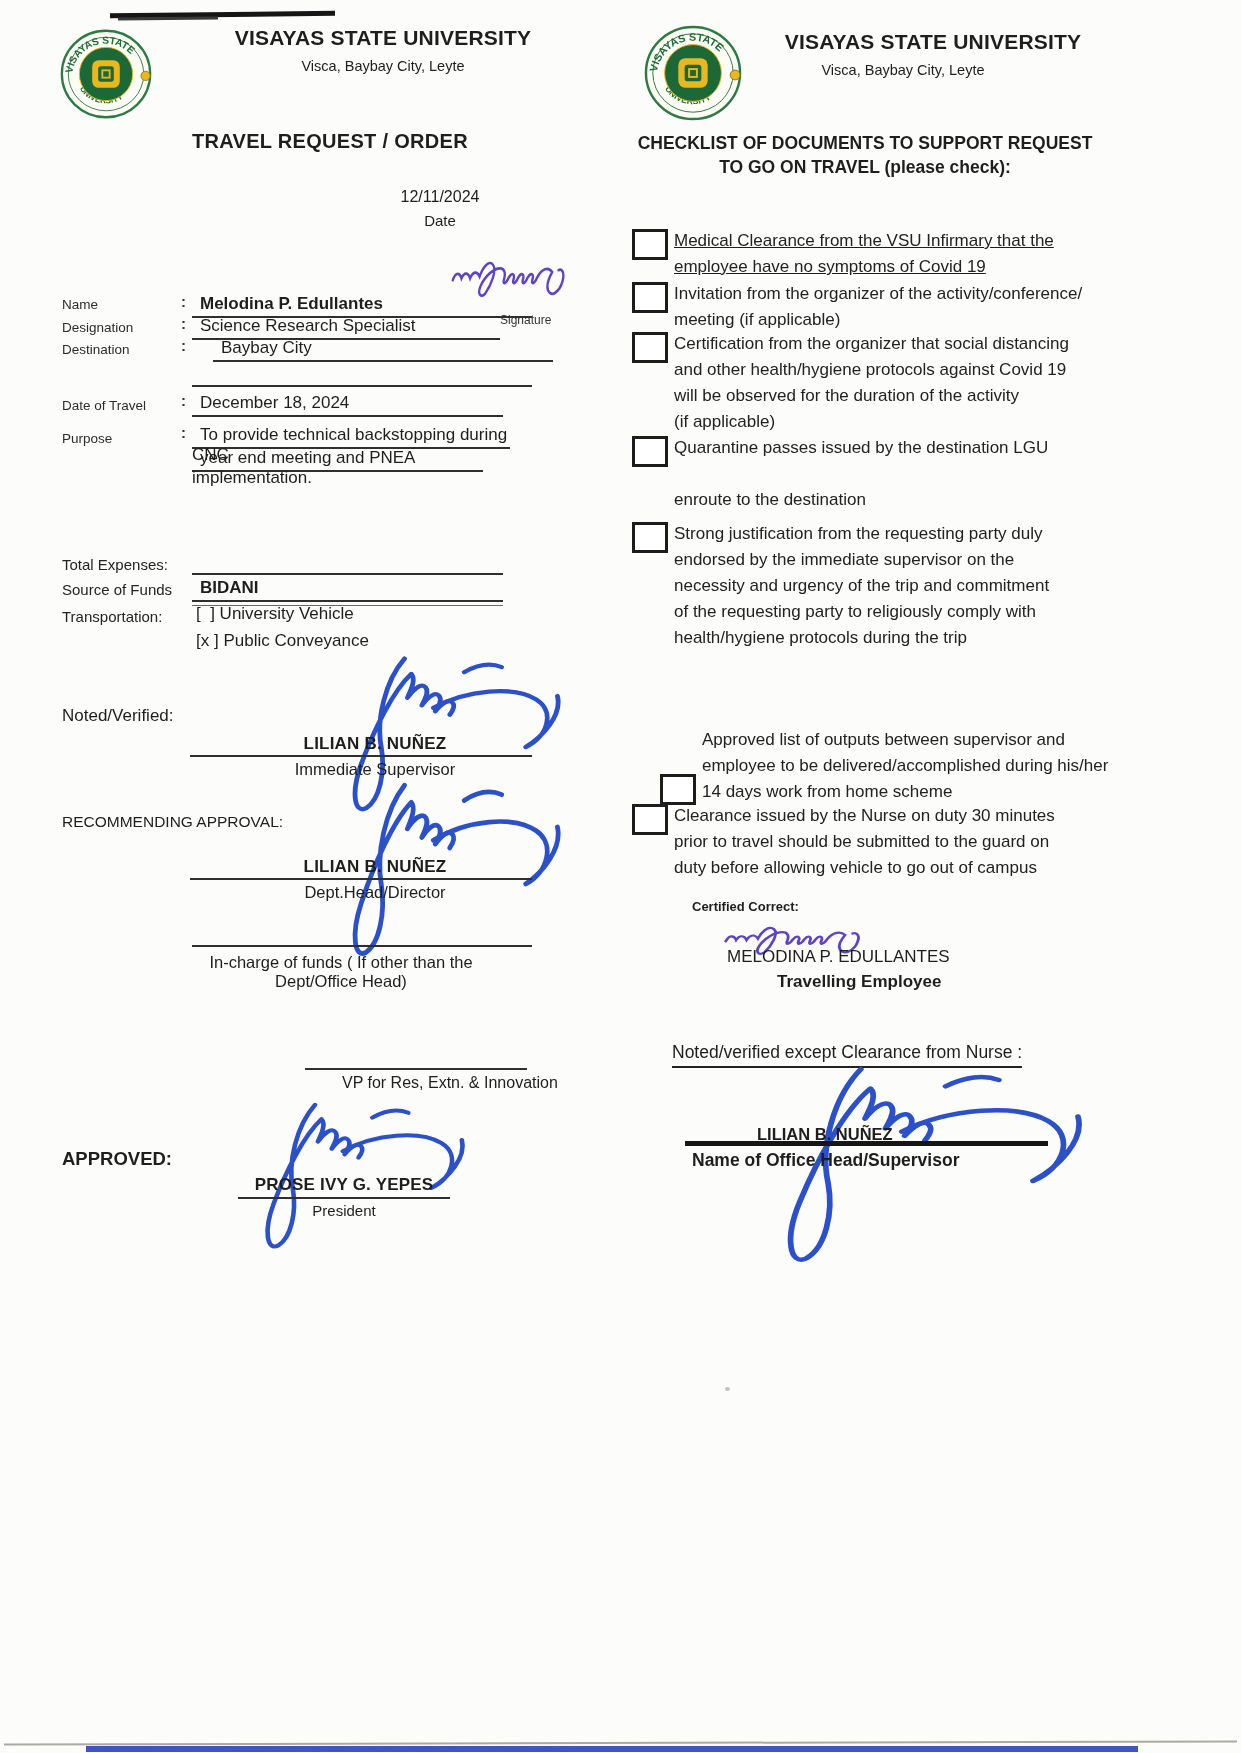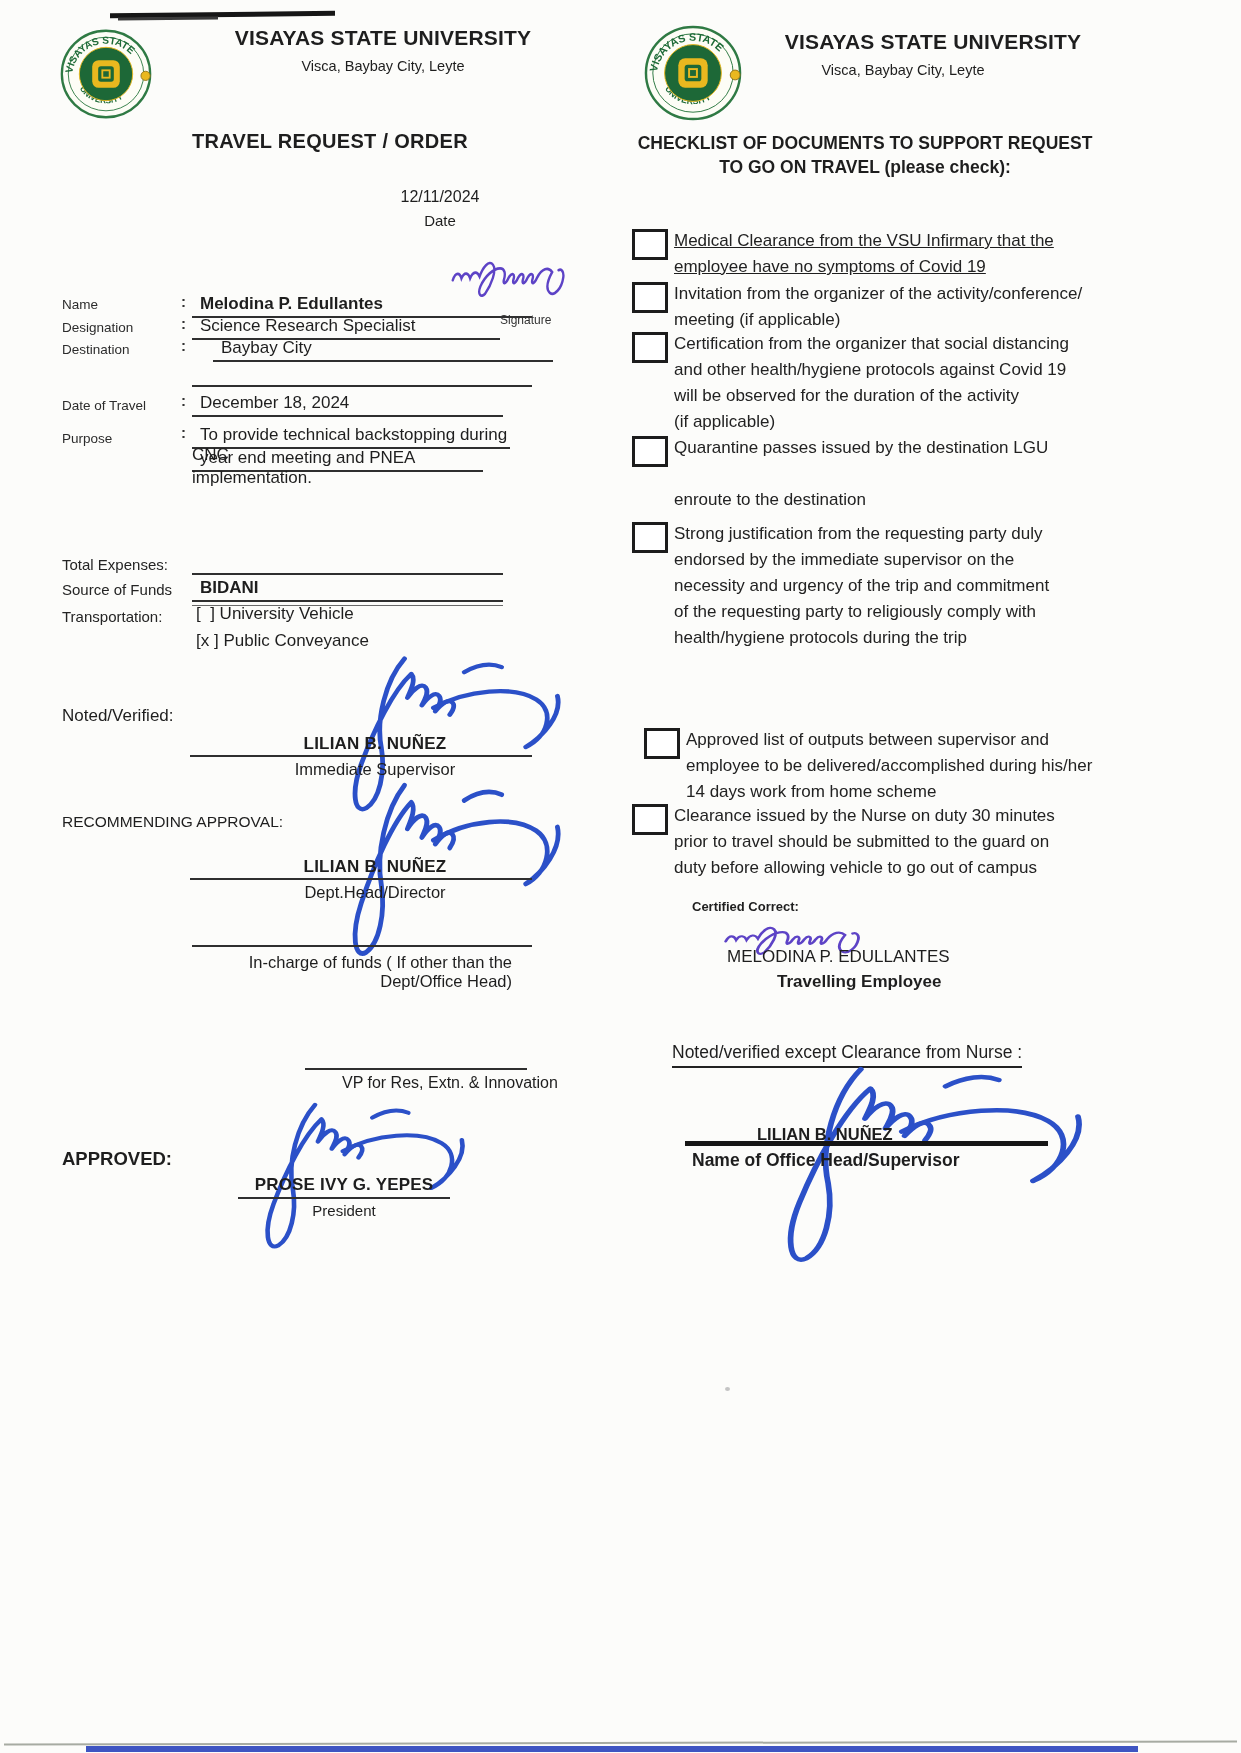--- a/index.html
+++ b/index.html
@@ -115,21 +115,21 @@
       <path d="M90,16 C70,42 60,88 66,122 C70,150 64,182 50,192 C38,199 34,174 45,140 C58,100 78,54 97,34 C102,40 97,52 93,62 C99,52 108,44 112,50 C116,56 110,66 108,71 C114,62 122,54 126,60 C130,66 124,74 122,78 C128,70 136,62 140,68 C143,72 139,79 137,82"></path>
       <path d="M152,32 C166,23 180,21 191,26"></path>
       <path d="M120,74 C155,52 204,48 227,64 C247,78 239,108 216,120 C234,108 254,82 249,60"></path>
     </g>
   </svg>
   <div class="abs ctr name-line" style="left:210px;top:857px;width:330px;">LILIAN B. NUÑEZ</div>
   <div class="abs rule" style="left:190px;top:878px;width:342px;"></div>
   <div class="abs ctr sub-line" style="left:210px;top:883px;width:330px;">Dept.Head/Director</div>
 
   <div class="abs rule" style="left:192px;top:945px;width:340px;border-top-width:2px;"></div>
-  <div class="abs ctr preline sub-line" style="left:202px;top:953px;width:310px;text-align:right;">In-charge of  funds ( If other than the
+  <div class="abs ctr preline sub-line" style="left:186px;top:953px;width:310px;">In-charge of  funds ( If other than the
 Dept/Office Head)</div>
 
   <div class="abs rule" style="left:305px;top:1068px;width:222px;border-top-width:2px;"></div>
   <div class="abs" style="left:342px;top:1074px;font-size:16px;">VP for Res, Extn. &amp; Innovation</div>
 
   <div class="abs b" style="left:62px;top:1148px;font-size:18.5px;">APPROVED:</div>
   <svg class="sig" style="left:232px;top:1092px;" width="240" height="160" viewBox="0 0 260 200" preserveAspectRatio="none">
     <g fill="none" stroke="#2b50c8" stroke-width="5" stroke-linecap="round" stroke-linejoin="round">
       <path d="M90,16 C70,42 60,88 66,122 C70,150 64,182 50,192 C38,199 34,174 45,140 C58,100 78,54 97,34 C102,40 97,52 93,62 C99,52 108,44 112,50 C116,56 110,66 108,71 C114,62 122,54 126,60 C130,66 124,74 122,78 C128,70 136,62 140,68 C143,72 139,79 137,82"></path>
       <path d="M152,32 C166,23 180,21 191,26"></path>
@@ -185,21 +185,21 @@
 enroute to the destination</span>
   </div>
   <div class="abs ck-row" style="left:632px;top:521px;">
     <span class="ck-box"></span>
     <span class="ck-text">Strong justification from the requesting party duly
 endorsed by the immediate supervisor on the
 necessity and urgency of the trip and commitment
 of the requesting party to religiously comply with
 health/hygiene protocols during the trip</span>
   </div>
-  <div class="abs ck-row" style="left:644px;top:727px;">
+  <div class="abs ck-row" style="left:660px;top:727px;align-items:flex-end;">
     <span class="ck-box"></span>
     <span class="ck-text">Approved list of outputs between supervisor and
 employee to be delivered/accomplished during his/her
 14 days work from home scheme</span>
   </div>
   <div class="abs ck-row" style="left:632px;top:803px;">
     <span class="ck-box"></span>
     <span class="ck-text">Clearance issued by the Nurse on duty 30 minutes
 prior to travel should be submitted to the guard on
 duty before allowing vehicle to go out of campus</span>

